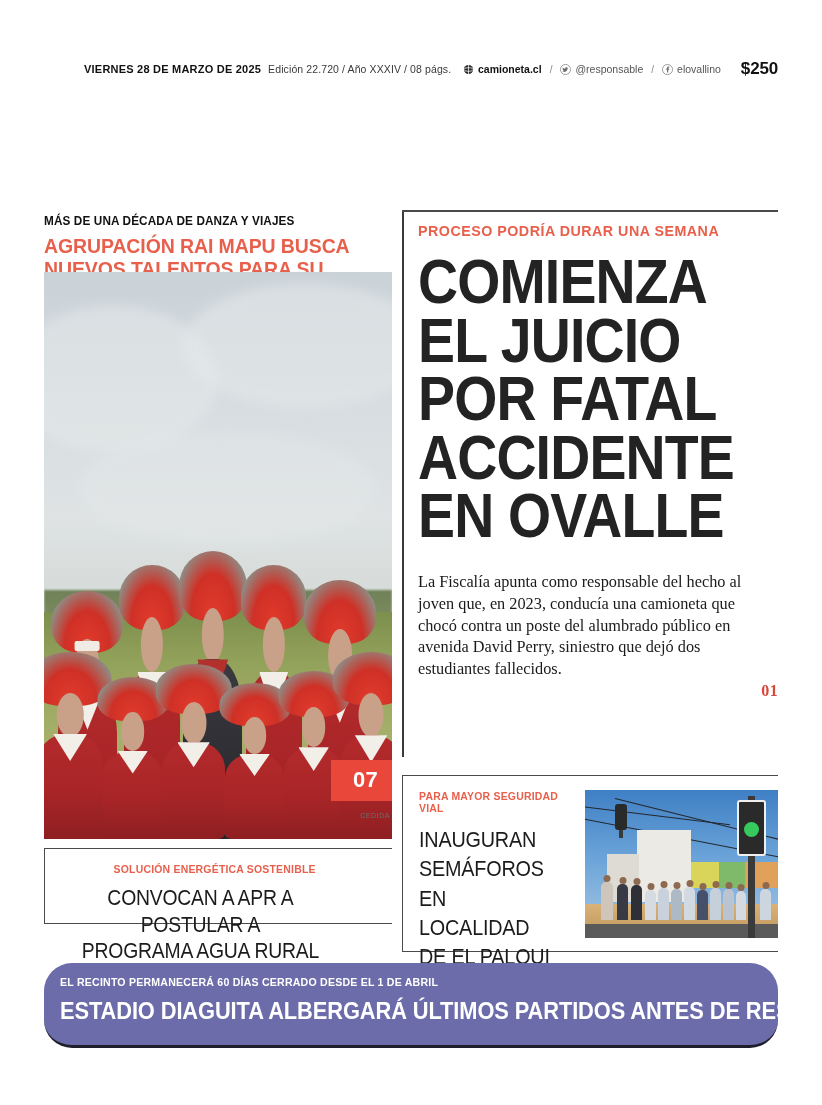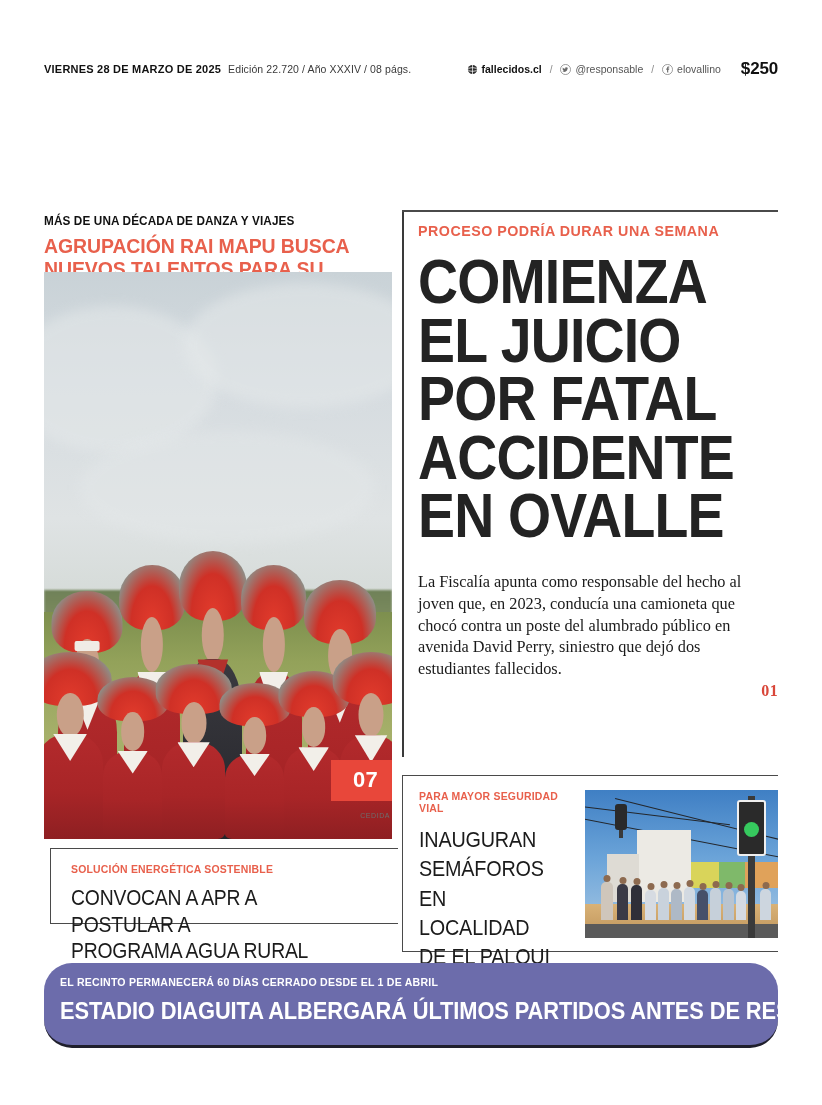--- a/index.html
+++ b/index.html
@@ -11,21 +11,21 @@
   }
   .page { position: relative; width: 822px; height: 1105px; background: #fff; }
 
   
   .topbar {
     position: absolute; left: 44px; top: 58px; width: 734px; height: 22px;
     display: flex; align-items: center; justify-content: space-between;
   }
   .topbar-left { display: flex; align-items: baseline; gap: 7px; white-space: nowrap; }
   .issue-date {
-    font-size: 11px; font-weight: 700; letter-spacing: .02em; color: #111;
+    font-size: 11px; font-weight: 700; letter-spacing: .02em; color: #111; margin-left: 40px;
   }
   .issue-meta { font-size: 10.5px; color: #3a3a3a; letter-spacing: .01em; }
   .topbar-right { display: flex; align-items: center; gap: 6px; white-space: nowrap; }
   .social-group { display: flex; align-items: center; gap: 4px; }
   .social-sep { font-size: 10px; color: #8a8a8a; margin: 0 2px; }
   .social-label { font-size: 10.5px; color: #555; }
   .social-label.brand { font-weight: 700; color: #111; }
   .ico { display: inline-block; vertical-align: middle; line-height: 0; }
   .price {
     font-size: 17px; font-weight: 700; color: #111; margin-left: 14px; letter-spacing: -.01em;
@@ -117,22 +117,22 @@
     font-size: 22px; font-weight: 700; line-height: 1;
     padding: 9px 14px 10px 22px; letter-spacing: .01em;
   }
   .photo-credit {
     position: absolute; right: 2px; bottom: 20px;
     font-size: 7px; color: #6d6d6d; letter-spacing: .08em;
   }
 
   
   .box-left {
-    position: absolute; left: 50px; top: 848px; width: 348px; height: 76px;
-    border: 1.3px solid #4a4a4a; border-right: none; padding: 14px 12px 0 20px;
+    position: absolute; left: 44px; top: 848px; width: 348px; height: 76px;
+    border: 1.3px solid #4a4a4a; border-right: none; padding: 14px 12px 0 20px; text-align: center;
   }
   .kicker-red {
     font-size: 11px; font-weight: 700; color: #e8604c;
     letter-spacing: .02em; text-transform: uppercase;
     transform: scaleX(.95); transform-origin: left center;
   }
   .head-black-cond {
     margin-top: 10px;
     font-size: 22.5px; font-weight: 400; line-height: 1.18;
     color: #1b1b1b; letter-spacing: -.01em; text-transform: uppercase;
@@ -237,21 +237,21 @@
     </div>
     <div class="topbar-right">
       <span class="social-group">
         <span class="ico">
           <svg width="11" height="11" viewBox="0 0 24 24">
               <circle cx="12" cy="12" r="10" fill="#2b2b2b"></circle>
               <ellipse cx="12" cy="12" rx="10" ry="4" fill="none" stroke="#fff" stroke-width="1.6"></ellipse>
               <path d="M12 2v20" stroke="#fff" stroke-width="1.6"></path>
             </svg>
         </span>
-        <span class="social-label brand">fallecidos.cl</span>
+        <span class="social-label brand">camioneta.cl</span>
       </span>
       <span class="social-sep">/</span>
       <span class="social-group">
         <span class="ico">
           <svg width="11" height="11" viewBox="0 0 24 24">
               <circle cx="12" cy="12" r="11" fill="none" stroke="#6a6a6a" stroke-width="1.4"></circle>
               <path d="M18 8.2c-.5.2-1 .4-1.5.5.5-.3.9-.8 1.1-1.4-.5.3-1.1.5-1.7.7a2.6 2.6 0 0 0-4.5 2.4A7.4 7.4 0 0 1 6 7.6a2.6 2.6 0 0 0 .8 3.5c-.4 0-.8-.1-1.2-.3a2.6 2.6 0 0 0 2.1 2.6c-.4.1-.8.1-1.2 0a2.6 2.6 0 0 0 2.4 1.8A5.3 5.3 0 0 1 5 16.3a7.4 7.4 0 0 0 11.4-6.6c.5-.4 1-.9 1.6-1.5z" fill="#6a6a6a"></path>
             </svg>
         </span>
         <span class="social-label">@responsable</span>

